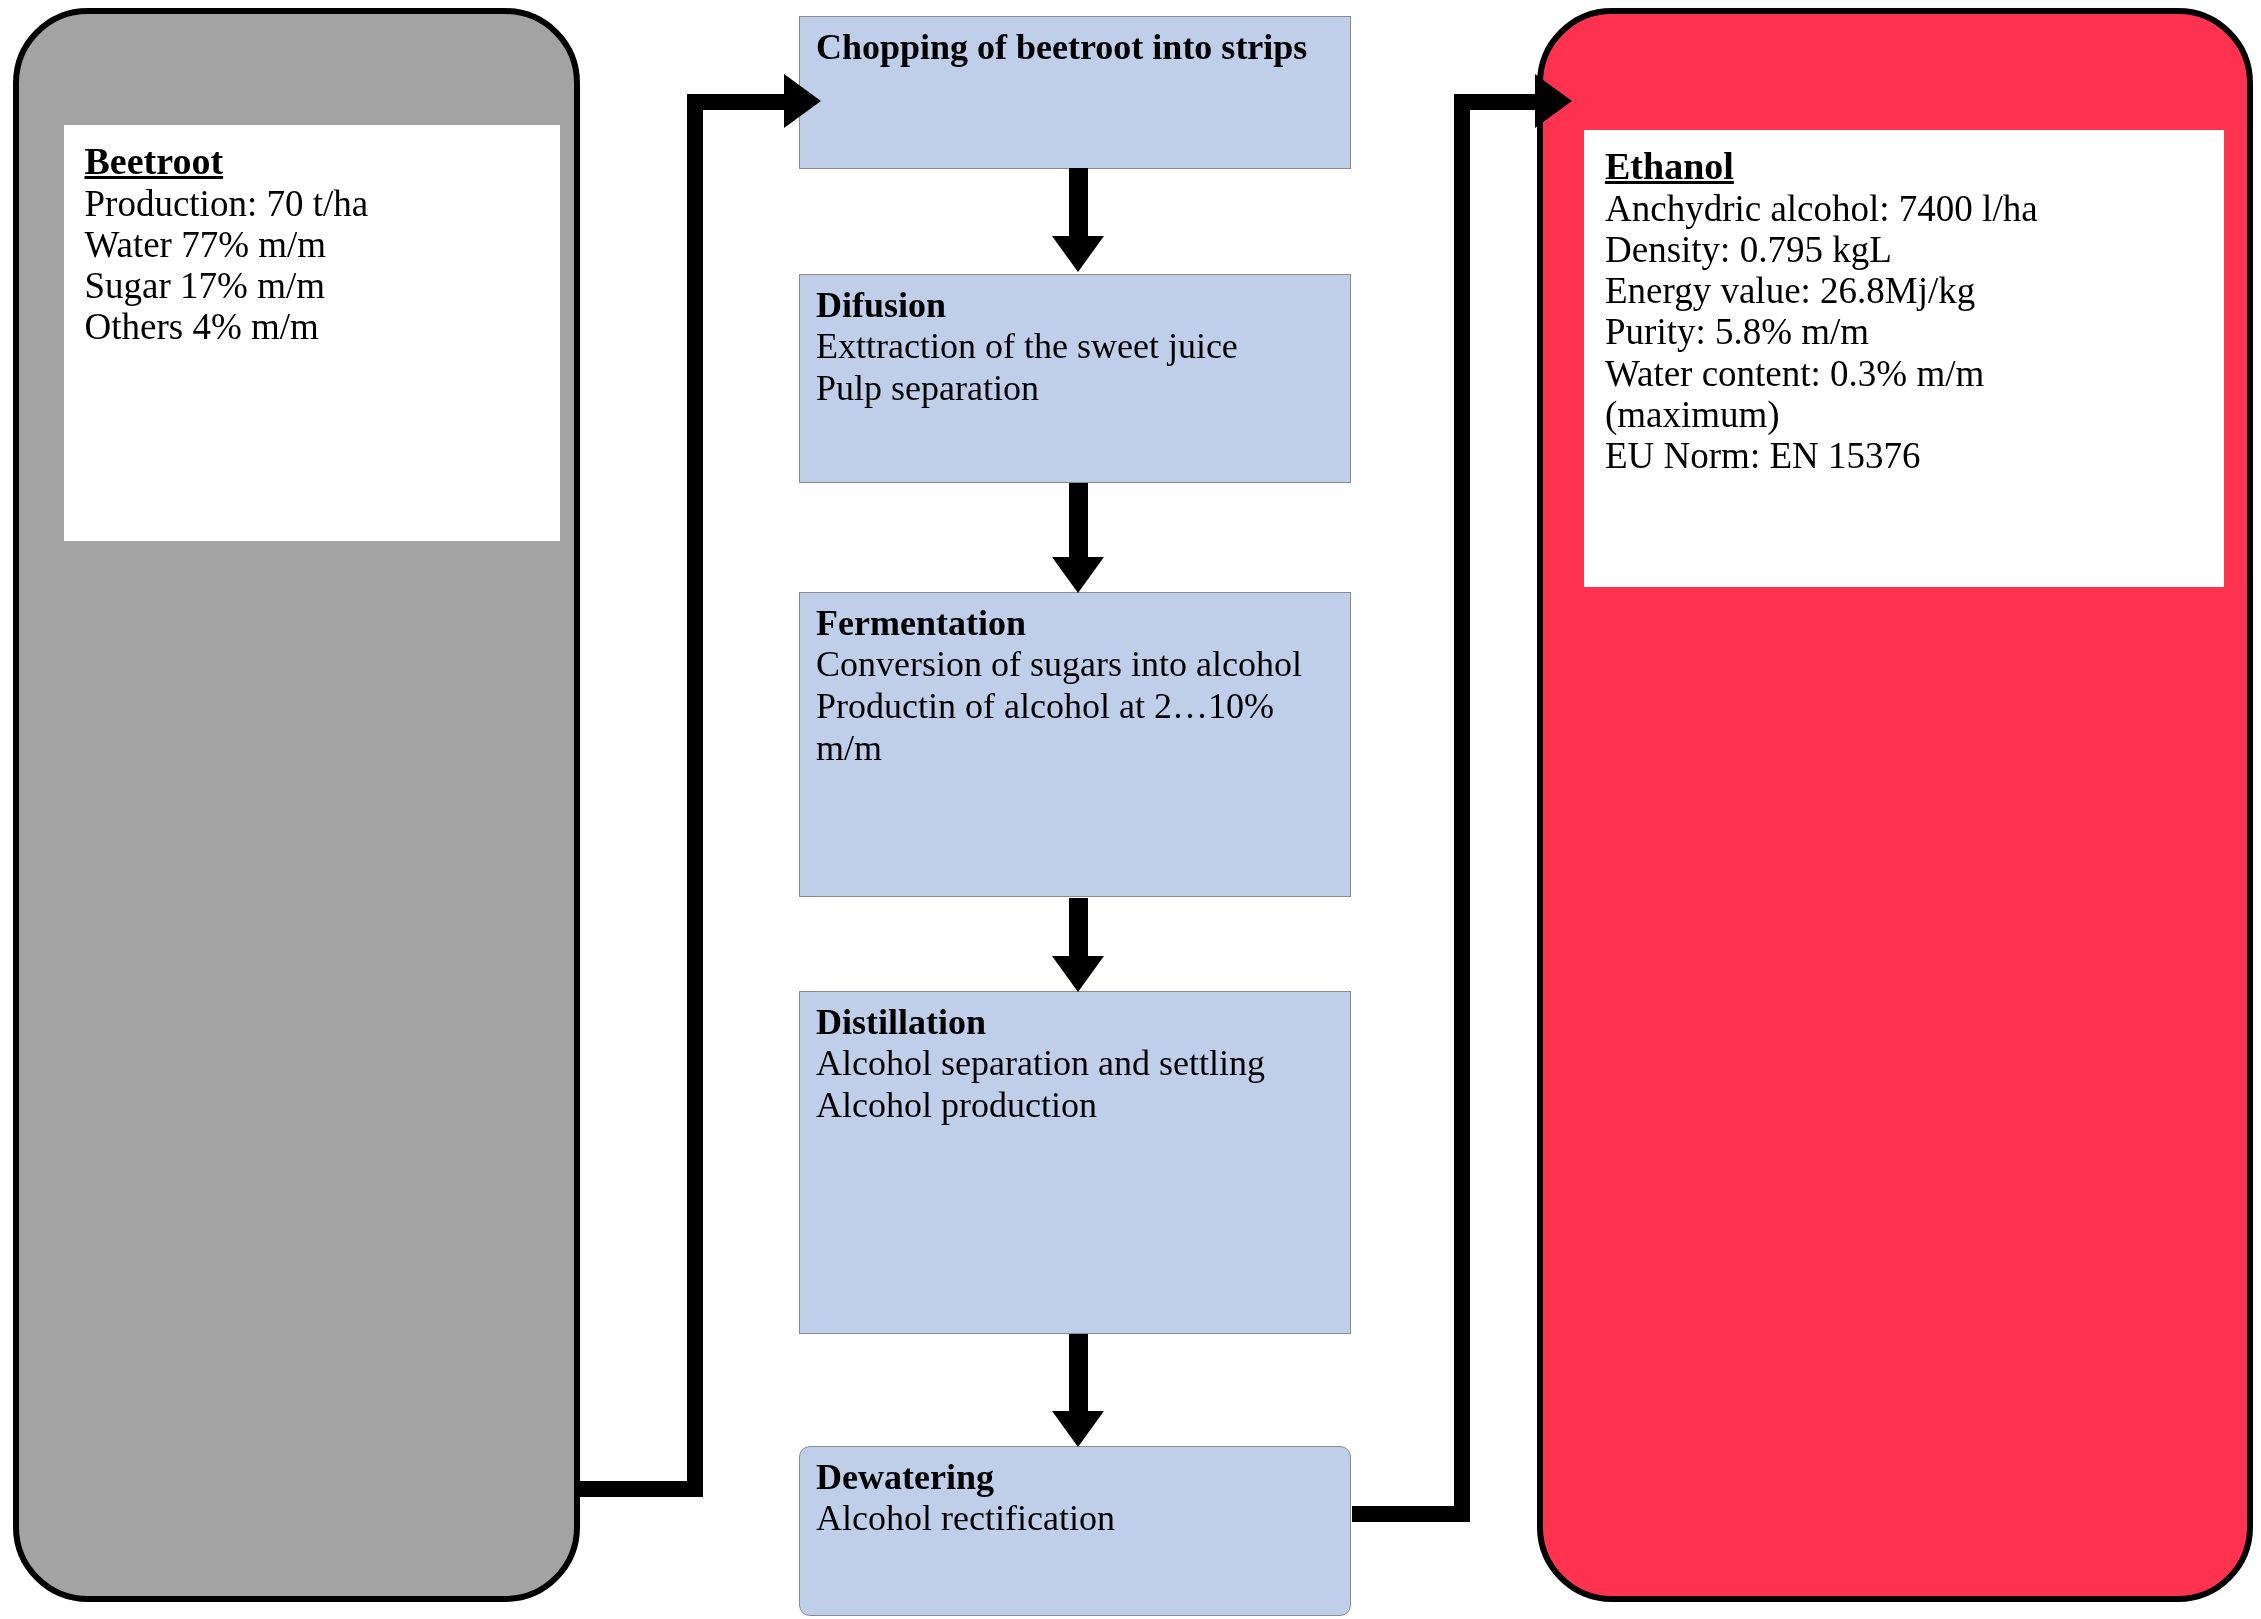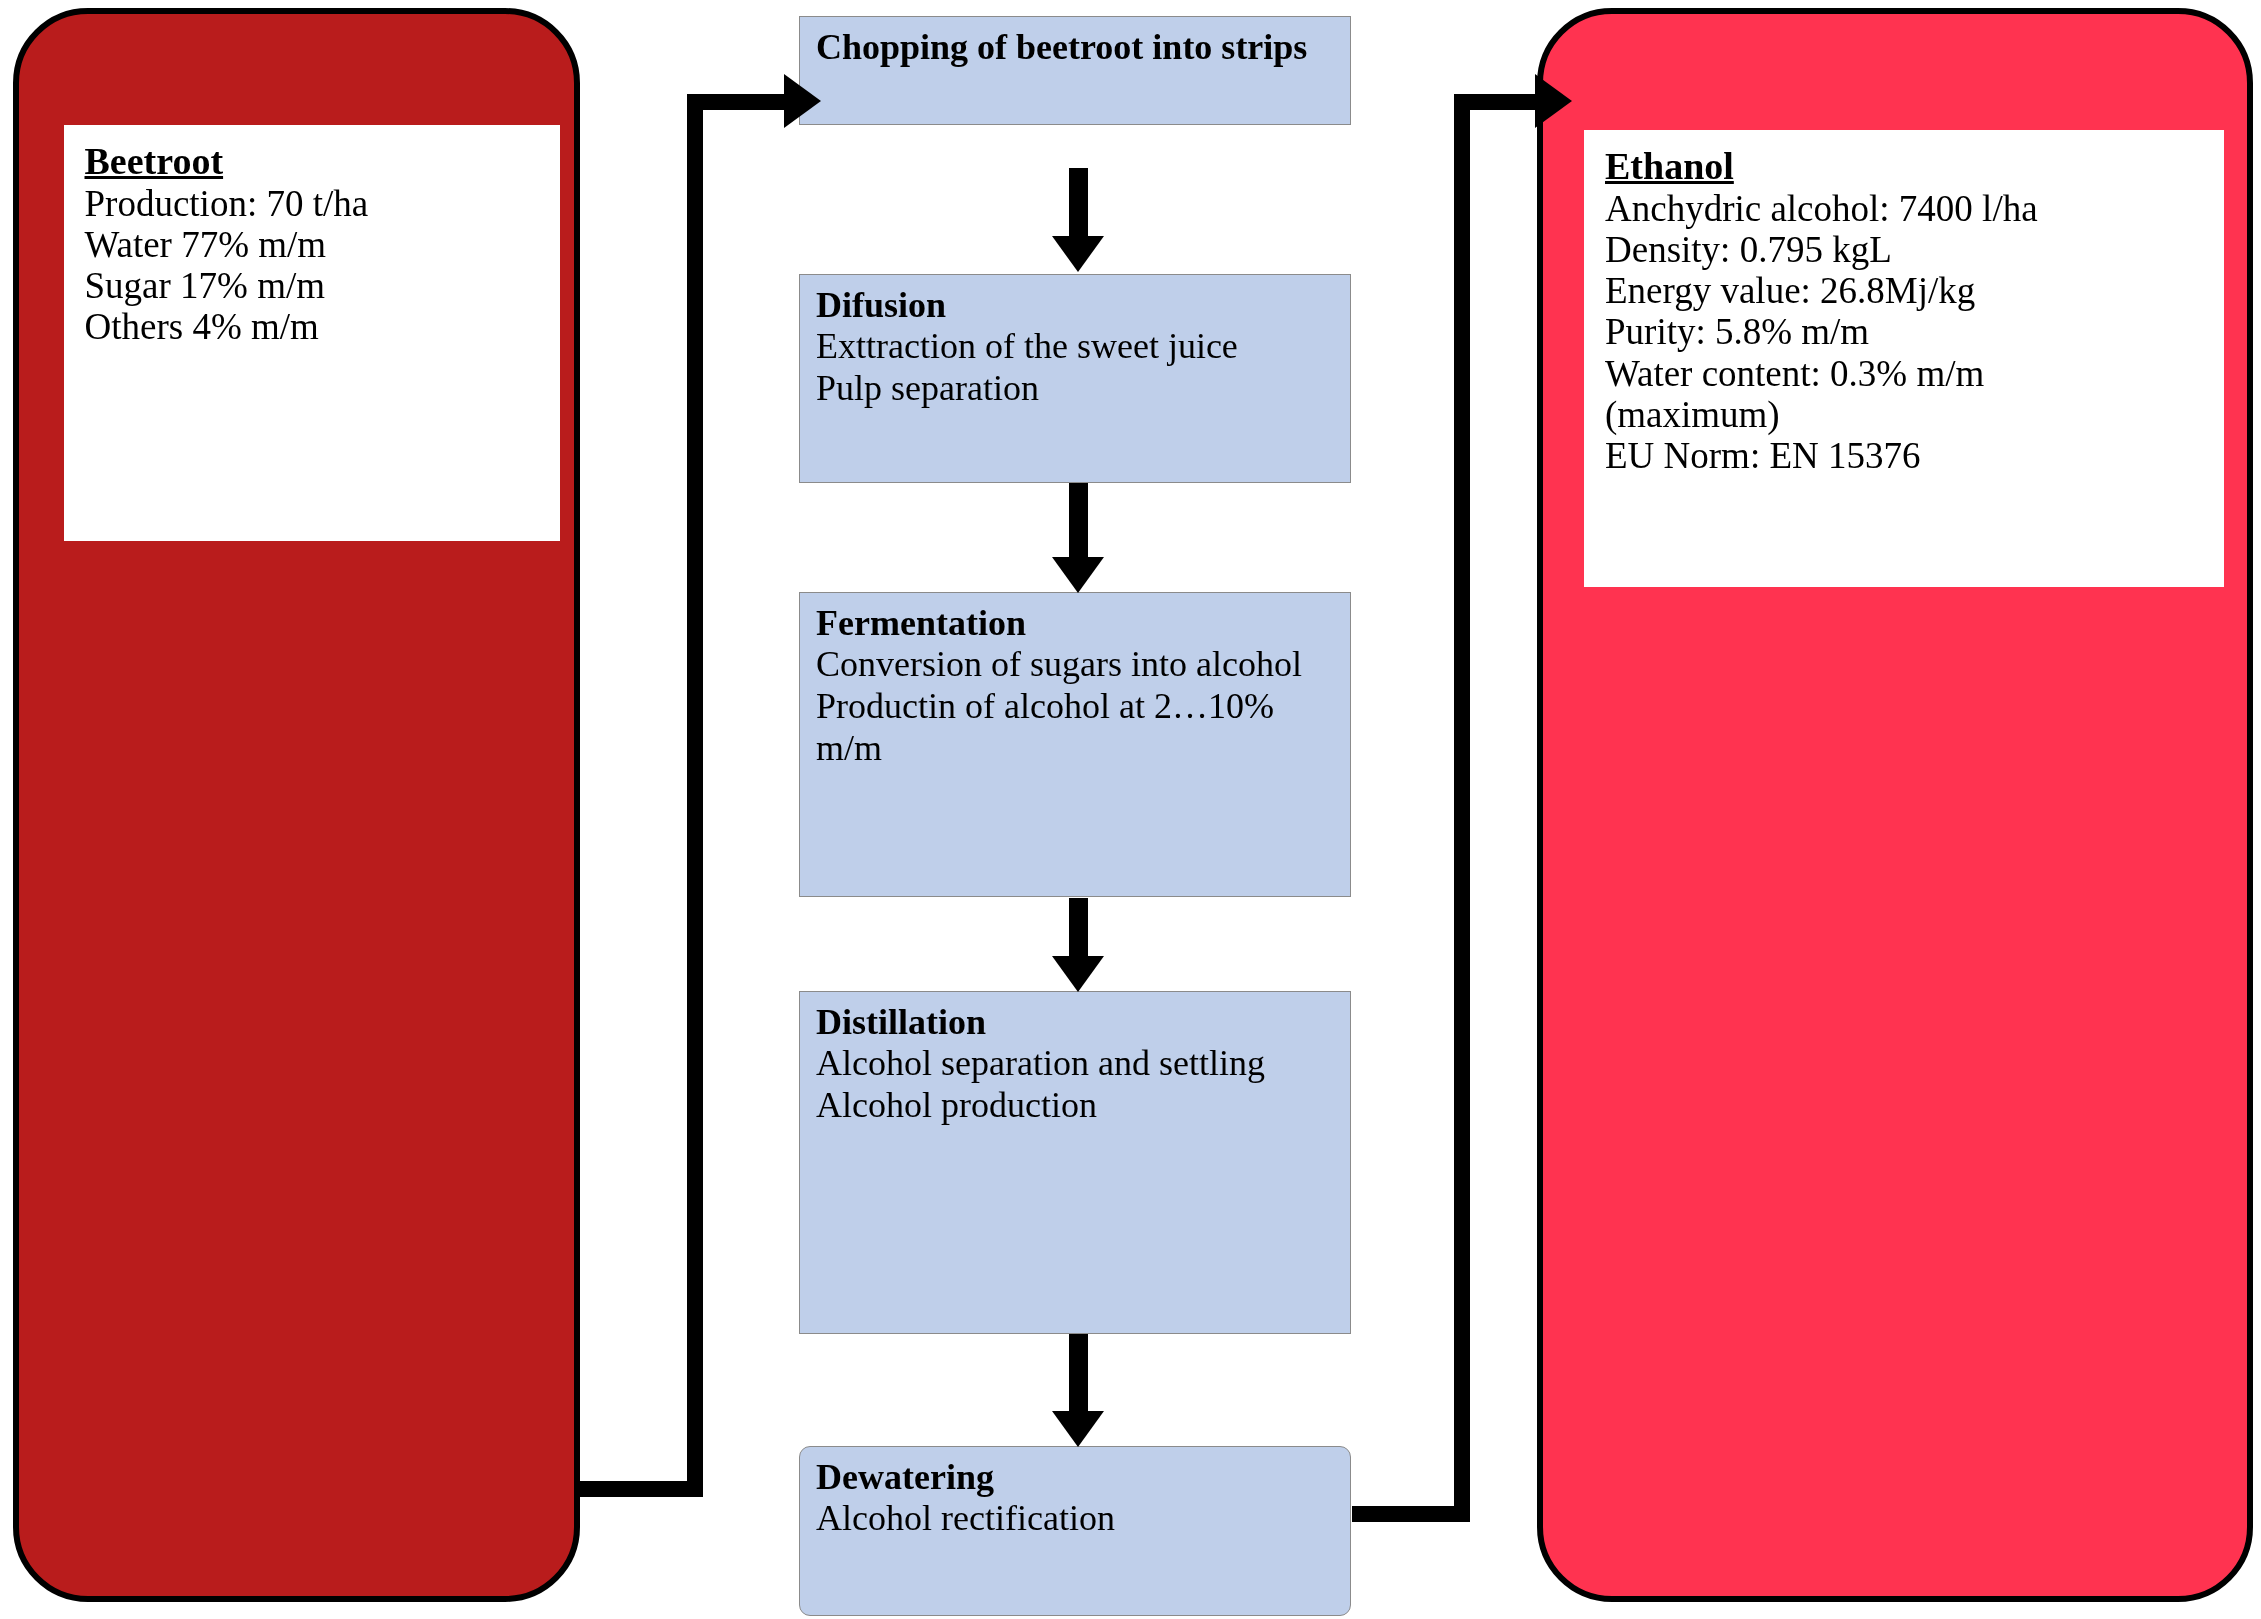--- a/index.html
+++ b/index.html
@@ -14,21 +14,21 @@
   }
   
   .capsule{
     position:absolute;
     border:6.2px solid #000000;
     border-radius:75px;
     box-sizing:border-box;
   }
   #beetroot-capsule{
     left:12.5px; top:7.5px; width:567px; height:1594px;
-    background:#b91c1c;
+    background:#a3a3a3;
   }
   #ethanol-capsule{
     left:1537px; top:7.5px; width:716px; height:1594px;
     background:#FF3350;
   }
   
   .info-panel{
     position:absolute;
     background:#ffffff;
     box-sizing:border-box;
@@ -56,21 +56,21 @@
   
   .process-box{
     position:absolute;
     left:799px;
     width:552px;
     background:#BFCFEA;
     border:1.2px solid #8b8b8b;
     box-sizing:border-box;
     padding:10px 11.2px 6.2px 16px;
   }
-  #proc-0{ top:15.6px;   height:109px; }
+  #proc-0{ top:15.6px;   height:153px; }
   #proc-1{ top:274px;  height:209px; }
   #proc-2{ top:592px;  height:305px; }
   #proc-3{ top:991px; height:343px; }
   #proc-4{ top:1446px; height:170px;border-radius:11px; }
 
   .process-title{
     font-weight:bold;
     font-size:36px;
     line-height:1.14;
     color:#000000;

